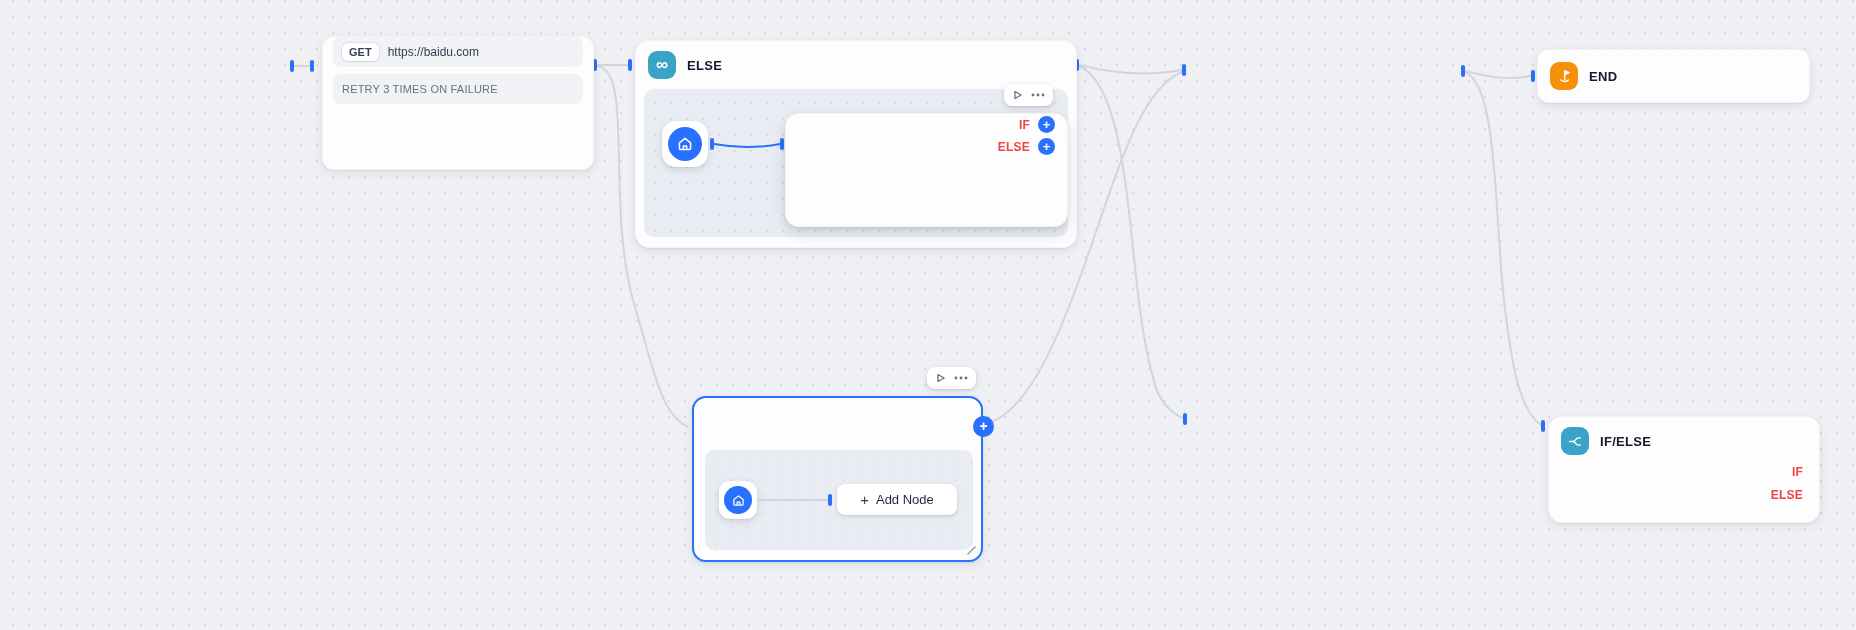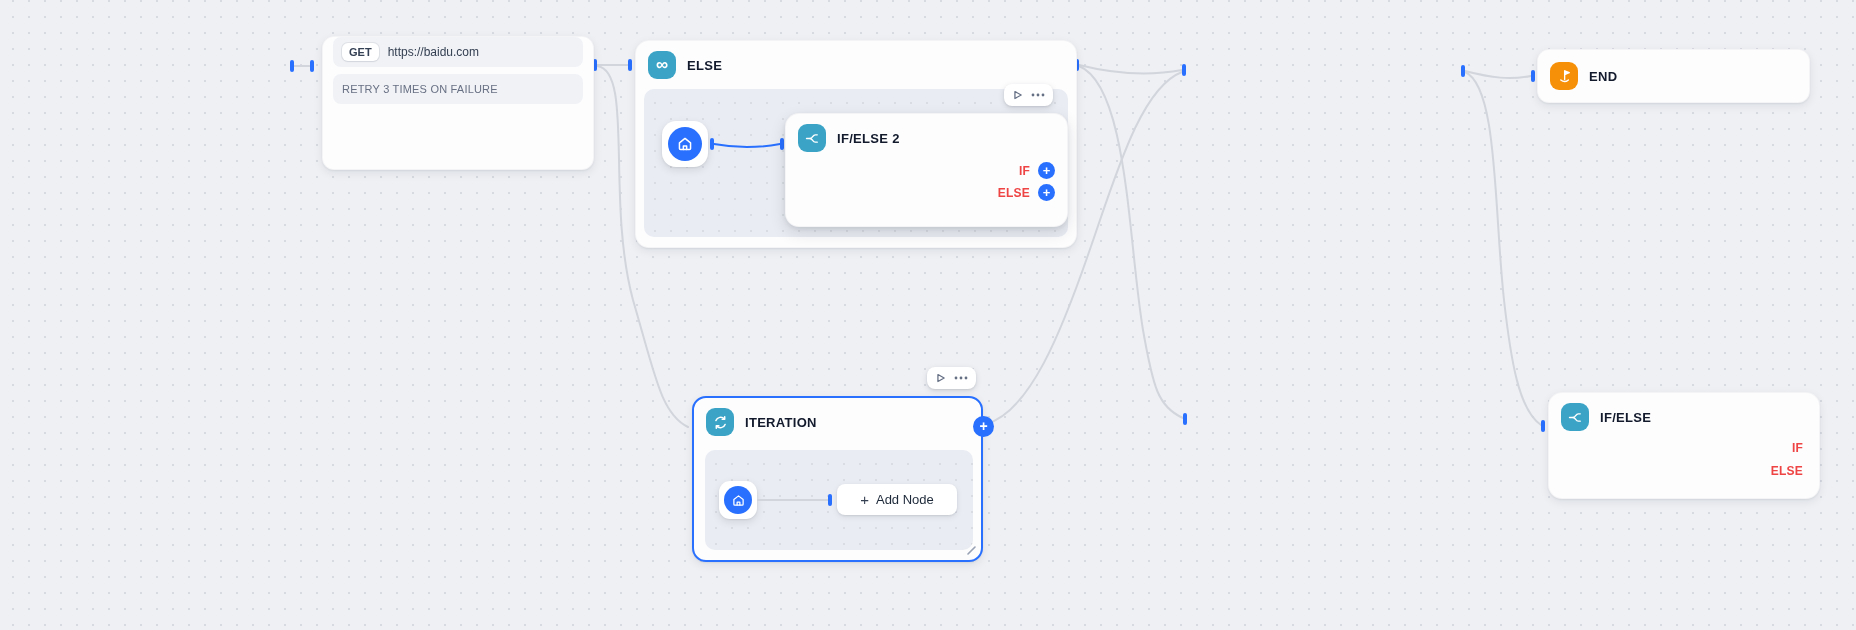--- a/index.html
+++ b/index.html
@@ -104,30 +104,20 @@
       </span>
     </div>
     <svg width="442" height="208" style="position:absolute;left:0;top:0;pointer-events:none;">
       <path class="edge-blue" d="M78,103 C100,107 122,107 144,103"></path>
       <rect class="tick" x="74" y="97" width="4" height="12" rx="2"></rect>
       <rect class="tick" x="144" y="97" width="4" height="12" rx="2"></rect>
     </svg>
   </div>
 
   <div class="card" style="left:785px;top:113px;width:283px;height:114px;border-radius:14px;z-index:3;box-shadow:0 2px 4px rgba(16,24,40,.08),0 6px 16px rgba(16,24,40,.12);">
-    <div class="hdr top">
-      <span class="nicon" style="background: rgb(59, 164, 198);">
-        <svg viewBox="0 0 24 24" fill="none" stroke="#fff" stroke-width="1.8" stroke-linecap="round" stroke-linejoin="round">
-          <path d="M4.5 12H9"></path>
-            <path d="M9 12c3.2 0 3.2-4.6 6.4-4.6h2.6"></path>
-            <path d="M9 12c3.2 0 3.2 4.6 6.4 4.6h2.6"></path>
-        </svg>
-      </span>
-      <span class="ntitle">IF/ELSE 2</span>
-    </div>
     <div class="branches">
       <div class="brow">
         <span class="blabel">IF</span>
         <span class="bplus">+</span>
       </div>
       <div class="brow">
         <span class="blabel">ELSE</span>
         <span class="bplus">+</span>
       </div>
     </div>
@@ -152,31 +142,20 @@
           <path d="M12.2 15.8V5"></path>
           <path d="M12.2 5l5.8 2.2-5.8 2.3z" fill="#fff"></path>
           <path d="M7.3 16.3c3 2.5 6.8 2.5 9.6 0"></path>
         </svg>
       </span>
       <span class="ntitle">END</span>
     </div>
   </div>
 
   <div class="card" style="left:692px;top:396px;width:291px;height:166px;border-radius:14px;border:2px solid #2970ff;z-index:2;">
-    <div class="hdr top" style="padding:10px 12px 8px;">
-      <span class="nicon" style="background: rgb(59, 164, 198);">
-        <svg viewBox="0 0 24 24" fill="none" stroke="#fff" stroke-width="1.9" stroke-linecap="round" stroke-linejoin="round">
-          <path d="M6.2 9.6a6.3 6.3 0 0 1 10.7-2"></path>
-            <path d="M17.3 4.6v3.2h-3.2"></path>
-          <path d="M17.8 14.4a6.3 6.3 0 0 1-10.7 2"></path>
-            <path d="M6.7 19.4v-3.2h3.2"></path>
-        </svg>
-      </span>
-      <span class="ntitle">ITERATION</span>
-    </div>
     <div class="inner" style="left:11px;top:52px;width:268px;height:100px;"></div>
     <div class="stile" style="left:25px;top:83px;width:38px;height:38px;border-radius:11px;">
       <span class="scircle" style="width:28px;height:28px;">
         <svg viewBox="0 0 24 24" width="15" height="15" fill="none" stroke="#fff" stroke-width="2" stroke-linecap="round" stroke-linejoin="round">
           <path d="M4.6 10.4 12 4.6l7.4 5.8V18a1.4 1.4 0 0 1-1.4 1.4H6A1.4 1.4 0 0 1 4.6 18z"></path>
           <path d="M9.8 19.2v-4.6h4.4v4.6"></path>
         </svg>
       </span>
     </div>
     <svg width="268" height="100" style="position:absolute;left:11px;top:52px;pointer-events:none;">
@@ -199,21 +178,21 @@
       <path d="M3.2 2.2 10 6 3.2 9.8Z" fill="none" stroke="#667085" stroke-width="1.4" stroke-linejoin="round"></path>
     </svg>
     <svg width="14" height="4" viewBox="0 0 14 4">
       <circle cx="2" cy="2" r="1.4" fill="#667085"></circle>
         <circle cx="7" cy="2" r="1.4" fill="#667085"></circle>
         <circle cx="12" cy="2" r="1.4" fill="#667085"></circle>
     </svg>
   </div>
 
 
-  <div class="card" style="left:1548px;top:392px;width:272px;height:107px;border-radius:14px;">
+  <div class="card" style="left:1548px;top:416px;width:272px;height:107px;border-radius:14px;">
     <div class="hdr top">
       <span class="nicon" style="background: rgb(59, 164, 198);">
         <svg viewBox="0 0 24 24" fill="none" stroke="#fff" stroke-width="1.8" stroke-linecap="round" stroke-linejoin="round">
           <path d="M4.5 12H9"></path>
             <path d="M9 12c3.2 0 3.2-4.6 6.4-4.6h2.6"></path>
             <path d="M9 12c3.2 0 3.2 4.6 6.4 4.6h2.6"></path>
         </svg>
       </span>
       <span class="ntitle">IF/ELSE</span>
     </div>

